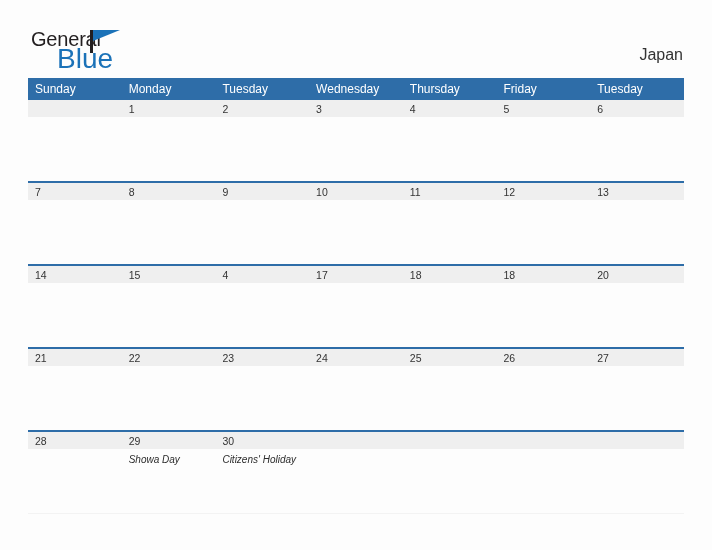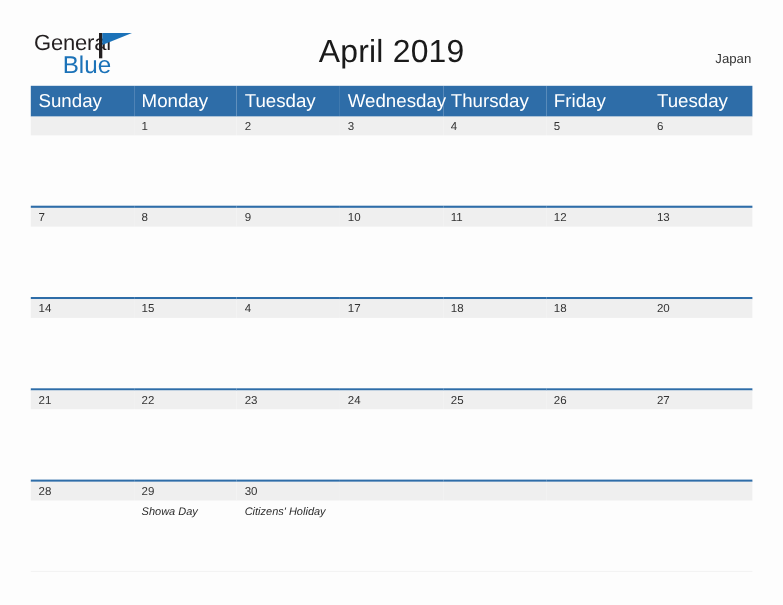--- a/index.html
+++ b/index.html
@@ -63,21 +63,21 @@
     width: 0;
     height: 0;
     border-top: 11px solid #1b72b8;
     border-bottom: 11px solid transparent;
     border-right: 27px solid transparent;
   }
   .logo-blue {
     position: absolute;
     left: 26px;
     top: 19px;
-    font-size: 22px;
+    font-size: 28px;
     color: #1b72b8;
     line-height: 22px;
     white-space: nowrap;
   }
 
   .cal-title {
     position: absolute;
     left: 0;
     top: 31px;
     width: 712px;
@@ -85,40 +85,40 @@
     font-size: 29px;
     color: #1a1a1a;
     font-weight: normal;
     letter-spacing: 0.2px;
   }
 
   .cal-region {
     position: absolute;
     right: 29px;
     top: 46px;
-    font-size: 12px;
+    font-size: 16px;
     color: #333;
   }
 
   
   .cal-wrap {
     position: absolute;
     left: 28px;
     top: 78px;
     width: 656px;
   }
   table.cal {
     width: 656px;
     border-collapse: collapse;
     table-layout: fixed;
   }
   table.cal th {
     background: #2e6da8;
     color: #ffffff;
-    font-size: 17px;
+    font-size: 12px;
     font-weight: normal;
     text-align: left;
     padding: 4px 0 4px 7px;
     height: 10px;
     border: none;
   }
   table.cal td {
     vertical-align: top;
     padding: 0;
     border: none;
@@ -166,21 +166,20 @@
 
   <div class="logo">
     <span class="logo-general">General</span>
     <span class="logo-flag">
       <span class="logo-pole"></span>
       <span class="logo-tri"></span>
     </span>
     <span class="logo-blue">Blue</span>
   </div>
 
-  <div class="cal-title">April 2019</div>
 
   <div class="cal-region">Japan</div>
 
 </div>
 
 <div class="cal-wrap">
   <table class="cal">
     <thead>
       <tr>
         <th>Sunday</th>

